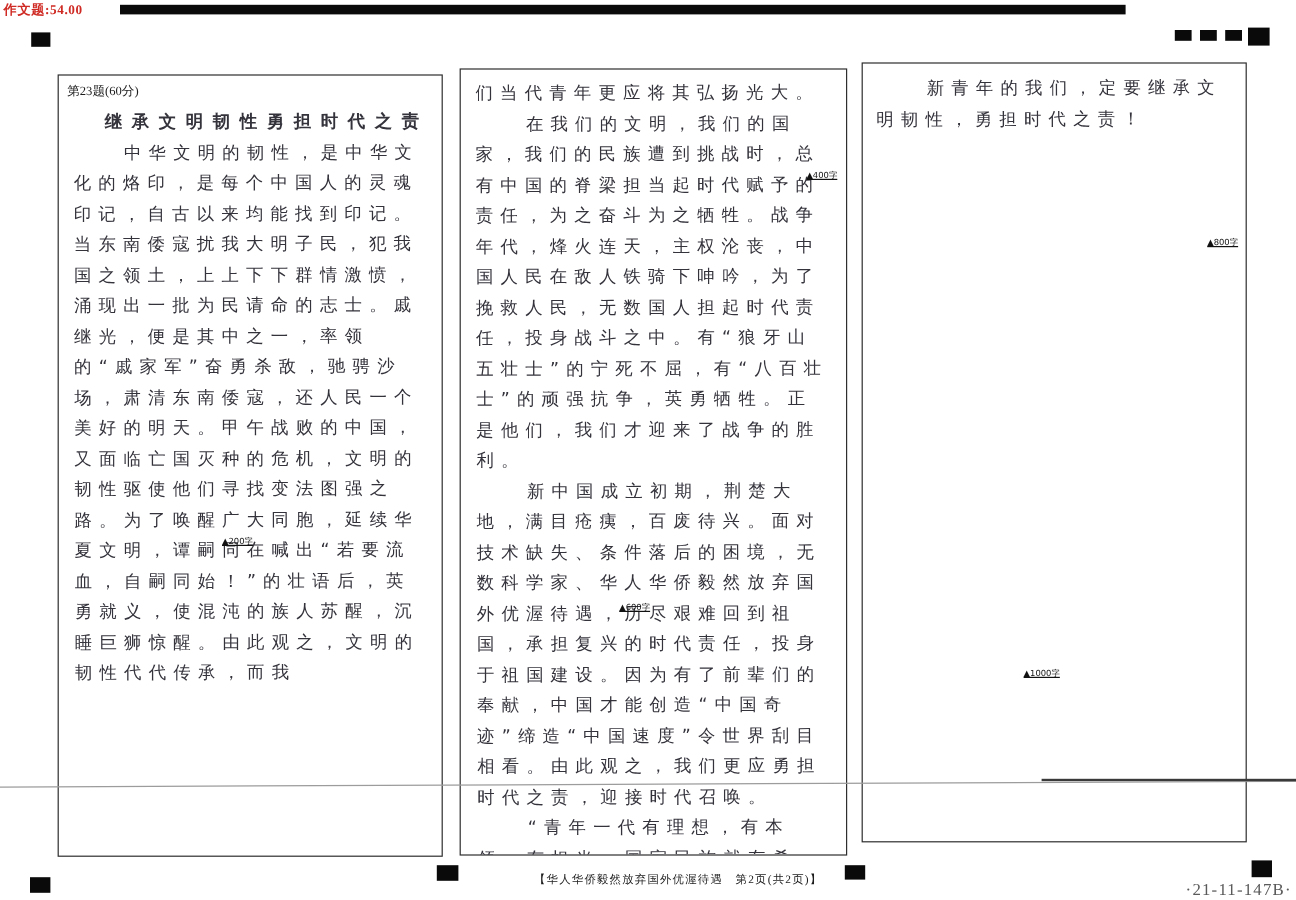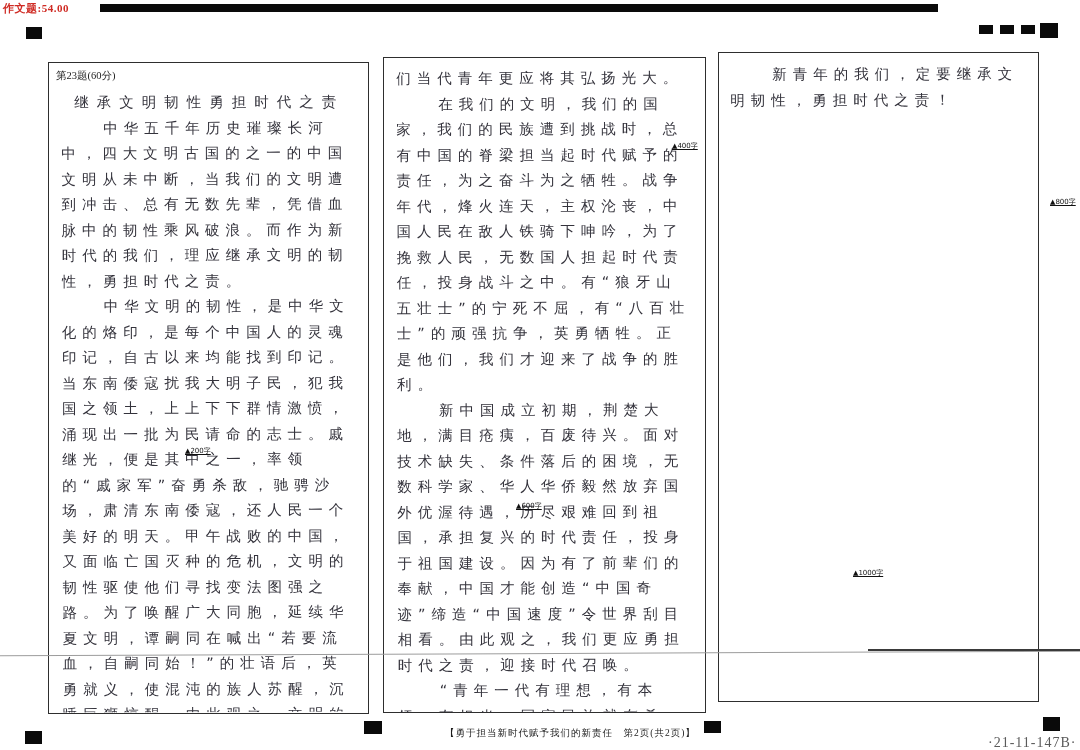--- a/index.html
+++ b/index.html
@@ -19,21 +19,21 @@
   .code{font-size:14px;color:#5a5a5a;letter-spacing:1px;}
   
   .hw{
     position:absolute;width:296px;overflow:hidden;
     font-family:"DejaVu Sans",sans-serif;color:#34333c;
     font-size:14.5px;line-height:25.5px;letter-spacing:6px;
     transform:rotate(-0.15deg);
   }
   .hw p{margin:0;text-indent:42px;}
   .hw p.cont{text-indent:0;font-family:Liberation Serif, serif;}
-  .hw p.title{text-indent:0;text-align:center;letter-spacing:8px;}
+  .hw p.title{text-indent:0;text-align:right;letter-spacing:8px;font-weight:bold;}
   
   .wc{position:absolute;font-size:7px;color:#111;letter-spacing:0;font-family:"DejaVu Sans",sans-serif;white-space:nowrap;text-decoration:underline;}
   
   .scanline-light{position:absolute;left:0;top:653px;width:1080px;height:1px;background:#9c9c9c;transform:rotate(-0.25deg);}
   .scanline-dark{position:absolute;left:868px;top:649px;width:212px;height:2px;background:#3a3a3a;}
 </style>
 </head>
 <body>
 
 <div class="printed score">作文题:54.00</div>
@@ -46,43 +46,42 @@
 <div class="mark" style="left:1040px;top:23px;width:18px;height:15px;"></div>
 
 <div class="box" style="left:48px;top:62px;width:319px;height:650px;"></div>
 <div class="box" style="left:383px;top:57px;width:321px;height:654px;"></div>
 <div class="box" style="left:718px;top:52px;width:319px;height:648px;"></div>
 
 <div class="printed qlabel" style="left:56px;top:69px;">第23题(60分)</div>
 
 <div class="hw" style="left:62px;top:90px;height:622px;">
   <p class="title">继承文明韧性勇担时代之责</p>
-  <p>中华五千年历史璀璨长河中，四大文明古国的之一的中国文明从未中断，当我们的文明遭到冲击、总有无数先辈，凭借血脉中的韧性乘风破浪。而作为新时代的我们，理应继承文明的韧性，勇担时代之责。</p>
   <p>中华文明的韧性，是中华文化的烙印，是每个中国人的灵魂印记，自古以来均能找到印记。当东南倭寇扰我大明子民，犯我国之领土，上上下下群情激愤，涌现出一批为民请命的志士。戚继光，便是其中之一，率领的“戚家军”奋勇杀敌，驰骋沙场，肃清东南倭寇，还人民一个美好的明天。甲午战败的中国，又面临亡国灭种的危机，文明的韧性驱使他们寻找变法图强之路。为了唤醒广大同胞，延续华夏文明，谭嗣同在喊出“若要流血，自嗣同始！”的壮语后，英勇就义，使混沌的族人苏醒，沉睡巨狮惊醒。由此观之，文明的韧性代代传承，而我</p>
 </div>
 
 <div class="hw" style="left:397px;top:66px;height:646px;">
   <p class="cont">们当代青年更应将其弘扬光大。</p>
   <p>在我们的文明，我们的国家，我们的民族遭到挑战时，总有中国的脊梁担当起时代赋予的责任，为之奋斗为之牺牲。战争年代，烽火连天，主权沦丧，中国人民在敌人铁骑下呻吟，为了挽救人民，无数国人担起时代责任，投身战斗之中。有“狼牙山五壮士”的宁死不屈，有“八百壮士”的顽强抗争，英勇牺牲。正是他们，我们才迎来了战争的胜利。</p>
   <p>新中国成立初期，荆楚大地，满目疮痍，百废待兴。面对技术缺失、条件落后的困境，无数科学家、华人华侨毅然放弃国外优渥待遇，历尽艰难回到祖国，承担复兴的时代责任，投身于祖国建设。因为有了前辈们的奉献，中国才能创造“中国奇迹”缔造“中国速度”令世界刮目相看。由此观之，我们更应勇担时代之责，迎接时代召唤。</p>
   <p>“青年一代有理想，有本领，有担当，国家民族就有希望”这是习总书</p>
 </div>
 
 <div class="hw" style="left:731px;top:62px;height:634px;">
   <p>新青年的我们，定要继承文明韧性，勇担时代之责！</p>
 </div>
 
 <div class="wc" style="left:185px;top:446px;">▲200字</div>
 <div class="wc" style="left:672px;top:141px;">▲400字</div>
 <div class="wc" style="left:516px;top:501px;">▲600字</div>
-<div class="wc" style="left:1006px;top:197px;margin-left:44px;">▲800字</div>
-<div class="wc" style="left:853px;top:556px;margin-top:12px;">▲1000字</div>
+<div class="wc" style="left:1006px;top:197px;">▲800字</div>
+<div class="wc" style="left:853px;top:556px;">▲1000字</div>
 
 <div class="scanline-light"></div>
 <div class="scanline-dark"></div>
 
 <div class="mark" style="left:25px;top:731px;width:17px;height:13px;"></div>
 <div class="mark" style="left:364px;top:721px;width:18px;height:13px;"></div>
 <div class="mark" style="left:704px;top:721px;width:17px;height:12px;"></div>
 <div class="mark" style="left:1043px;top:717px;width:17px;height:14px;"></div>
 
-<div class="printed footer" style="left:445px;top:727px;">【勇于担当新时代赋予我们的新责任　第2页(共2页)】</div>
+<div class="printed footer" style="left:445px;top:727px;">【华人华侨毅然放弃国外优渥待遇　第2页(共2页)】</div>
 <div class="printed code" style="left:988px;top:735px;">·21-11-147B·</div>
 
 </body></html>

